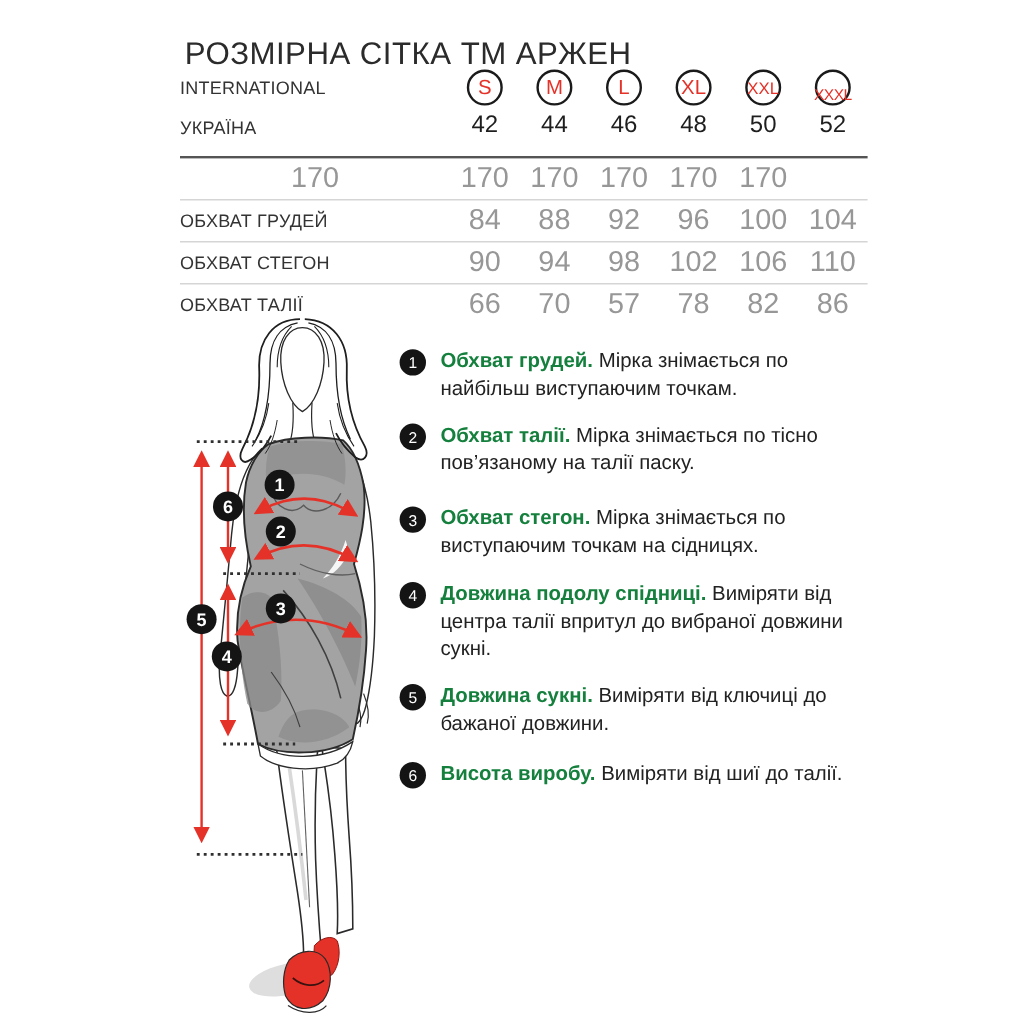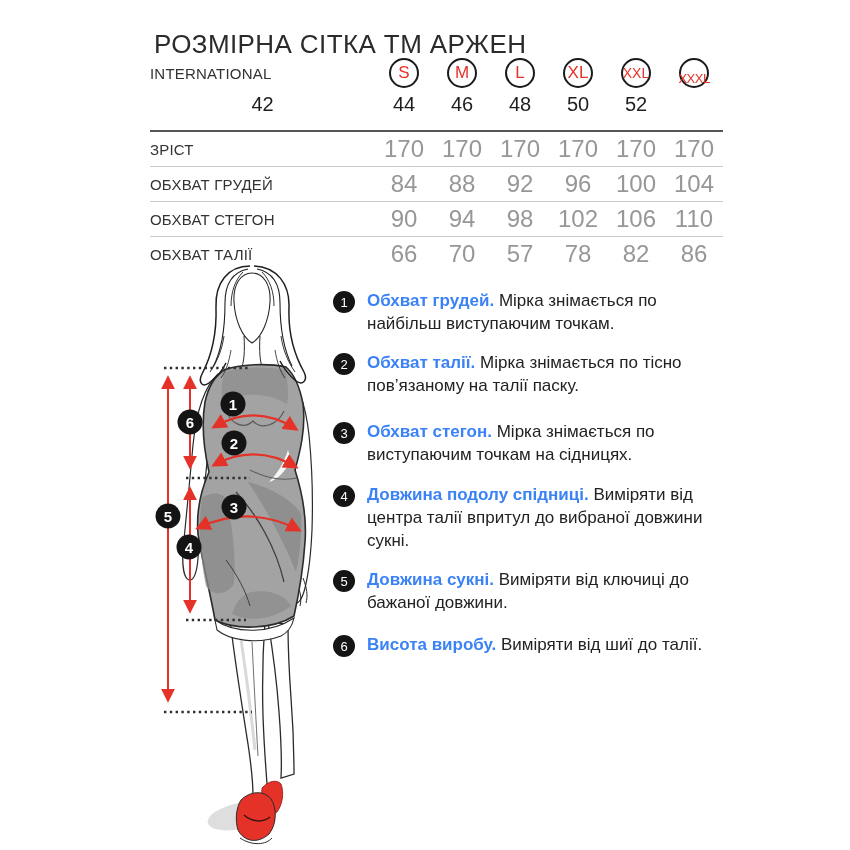--- a/index.html
+++ b/index.html
@@ -28,21 +28,21 @@
   .data-row{height:34px;border-bottom:1px solid #cbcbcb;}
   .data-row:last-child{border-bottom:none;}
   .val{font-size:24px;color:#979797;}
 
   
   .legend{position:absolute;left:333px;top:0;width:395px;height:850px;}
   .legend-item{position:absolute;left:0;display:flex;gap:12px;}
   .legend-badge{flex:none;width:22px;height:22px;border-radius:50%;background:#141414;
     color:#fff;font-size:13px;display:flex;align-items:center;justify-content:center;margin-top:2px;}
   .legend-text{margin:0;width:348px;font-size:17px;line-height:23px;color:#222;}
-  .legend-text b{color:#3b82f6;margin-top:35px;}
+  .legend-text b{color:#15803d;margin-top:35px;}
 
   
   .figure{position:absolute;left:140px;top:262px;width:205px;height:588px;}
   .fig-num{font-weight:bold;fill:#fff;font-size:15px;font-family:"Liberation Sans","DejaVu Sans",sans-serif;}
 </style>
 </head>
 <body>
 
 <div class="page">
 
@@ -77,31 +77,31 @@
           </span>
         </div>
       <div class="cell">
           <span class="size-circle xs">
             <span>XXXL</span>
           </span>
         </div>
     </div>
 
     <div class="grid-row ukraine-row">
+      <div class="row-label">УКРАЇНА</div>
       <div class="cell num">42</div>
       <div class="cell num">44</div>
       <div class="cell num">46</div>
       <div class="cell num">48</div>
       <div class="cell num">50</div>
       <div class="cell num">52</div>
     </div>
 
     <div class="data-rows">
       <div class="grid-row data-row">
-        <div class="row-label">ЗРІСТ</div>
         <div class="cell val">170</div>
         <div class="cell val">170</div>
         <div class="cell val">170</div>
         <div class="cell val">170</div>
         <div class="cell val">170</div>
         <div class="cell val">170</div>
       </div>
       <div class="grid-row data-row">
         <div class="row-label">ОБХВАТ ГРУДЕЙ</div>
         <div class="cell val">84</div>

